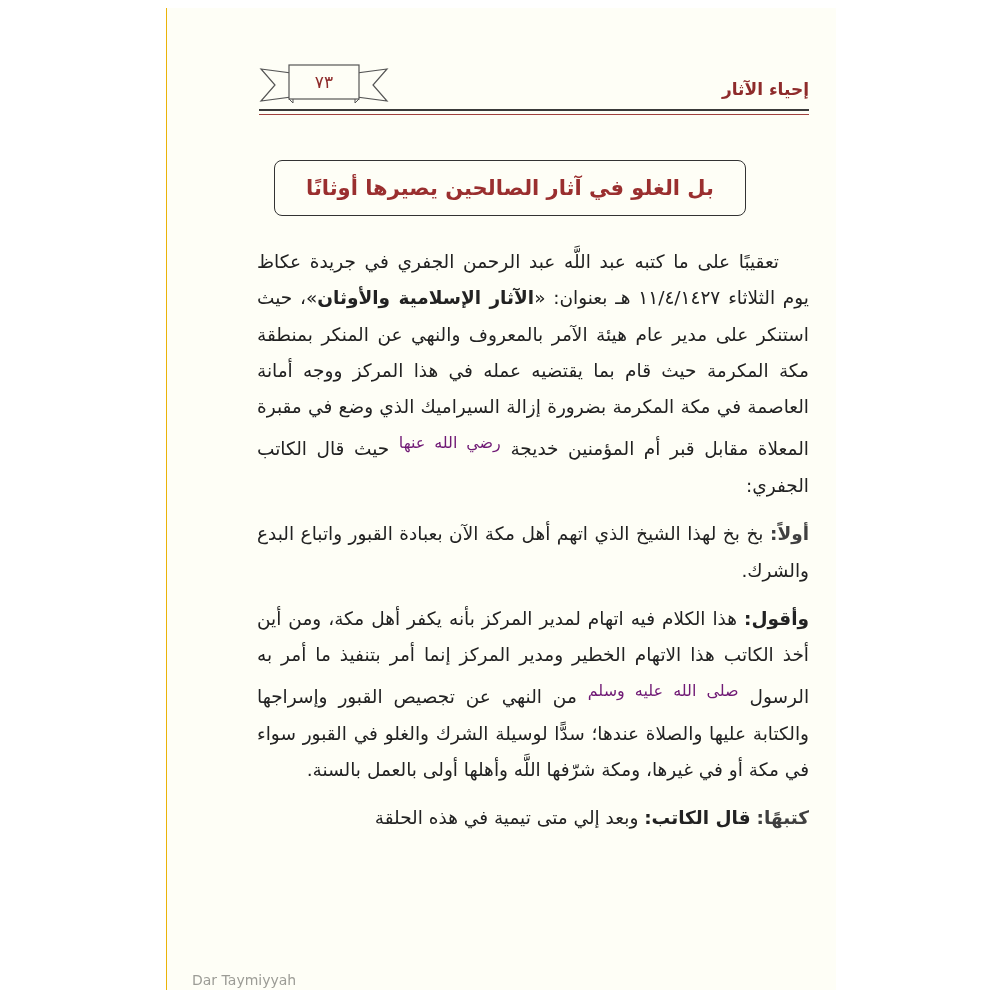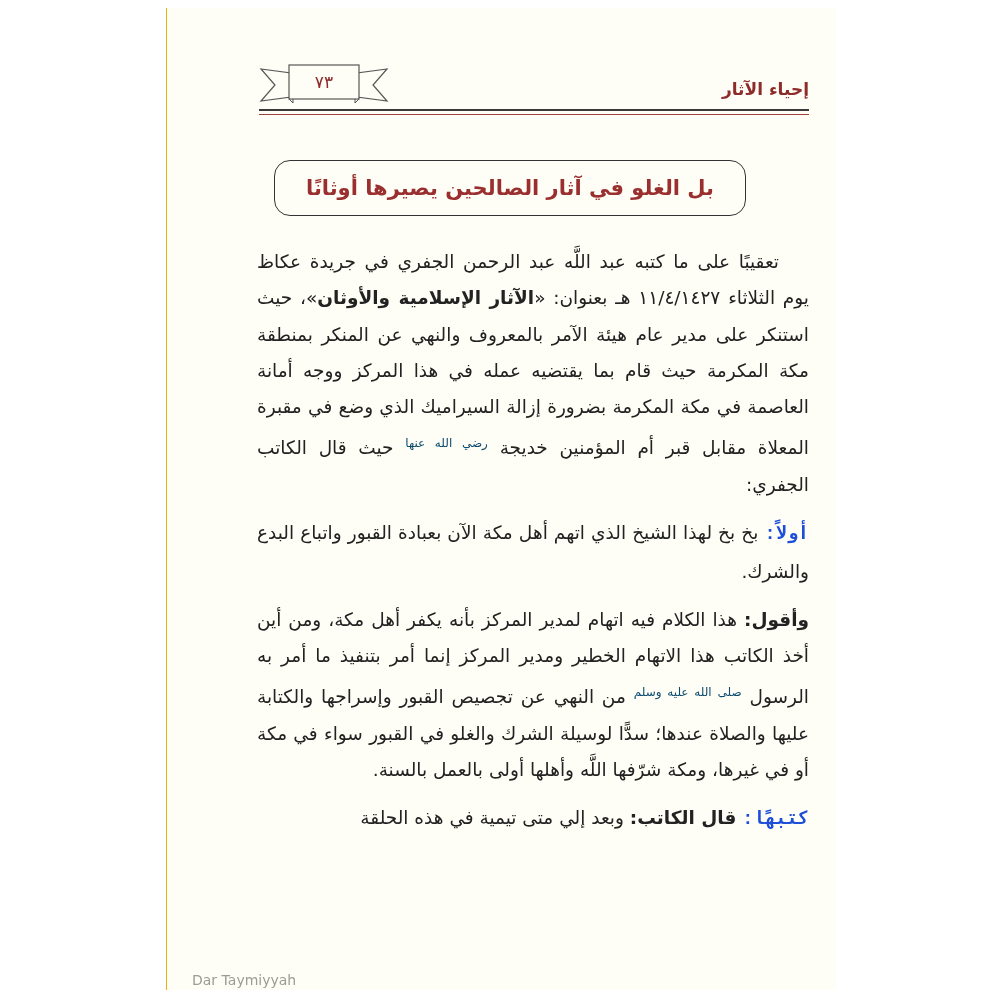--- a/index.html
+++ b/index.html
@@ -31,38 +31,38 @@
       font-size: 17px; color: #8e2b2b; font-family: "DejaVu Sans", sans-serif;
     }
     .rule-dark {
       position: absolute; left: 0; right: 0; top: 46px; height: 2px; background: #3a3a3a;
     }
     .rule-red {
       position: absolute; left: 0; right: 0; top: 51px; height: 1px; background: #a0413e;
     }
     .section-box {
       position: absolute; left: 107px; top: 152px; width: 472px; height: 56px;
-      border: 1.5px solid #333; border-radius: 16px; box-sizing: border-box;
+      border: 1.5px solid #333; border-radius: 8px; box-sizing: border-box;
       display: flex; align-items: center; justify-content: center;
     }
     .section-title {
       font-family: "DejaVu Sans", sans-serif; font-weight: bold;
       font-size: 21px; color: #9a2f2f; direction: rtl;
     }
     .body-text {
       position: absolute; left: 90px; top: 236px; width: 552px;
       direction: rtl; text-align: justify; text-align-last: right;
       font-family: "DejaVu Sans", sans-serif; font-size: 18.5px;
       line-height: 36.3px; color: #222;
     }
     .para { margin: 0 0 12px 0; }
     .para.indent { text-indent: 30px; }
-    .lead-red { color: #1d4ed8; font-weight: bold; font-family: Liberation Mono, monospace; }
+    .lead-red { color: #404040; font-weight: bold; }
     .lead-dark { color: #222; font-weight: bold; }
-    .honorific { color: #0c4a6e; font-size: 12px; vertical-align: super; }
+    .honorific { color: #701a75; font-size: 16px; vertical-align: super; }
     .watermark {
       position: absolute; left: 192px; top: 878px; width: 640px; height: 110px;
       pointer-events: none;
     }
     .wm-logo {
       position: absolute; left: 0; top: 0; width: 85px; height: 88px;
       background: #b9b9b3; opacity: 0.85;
     }
     .wm-logo-glyph {
       position: absolute; left: 0; top: 8px; width: 85px; text-align: center;

